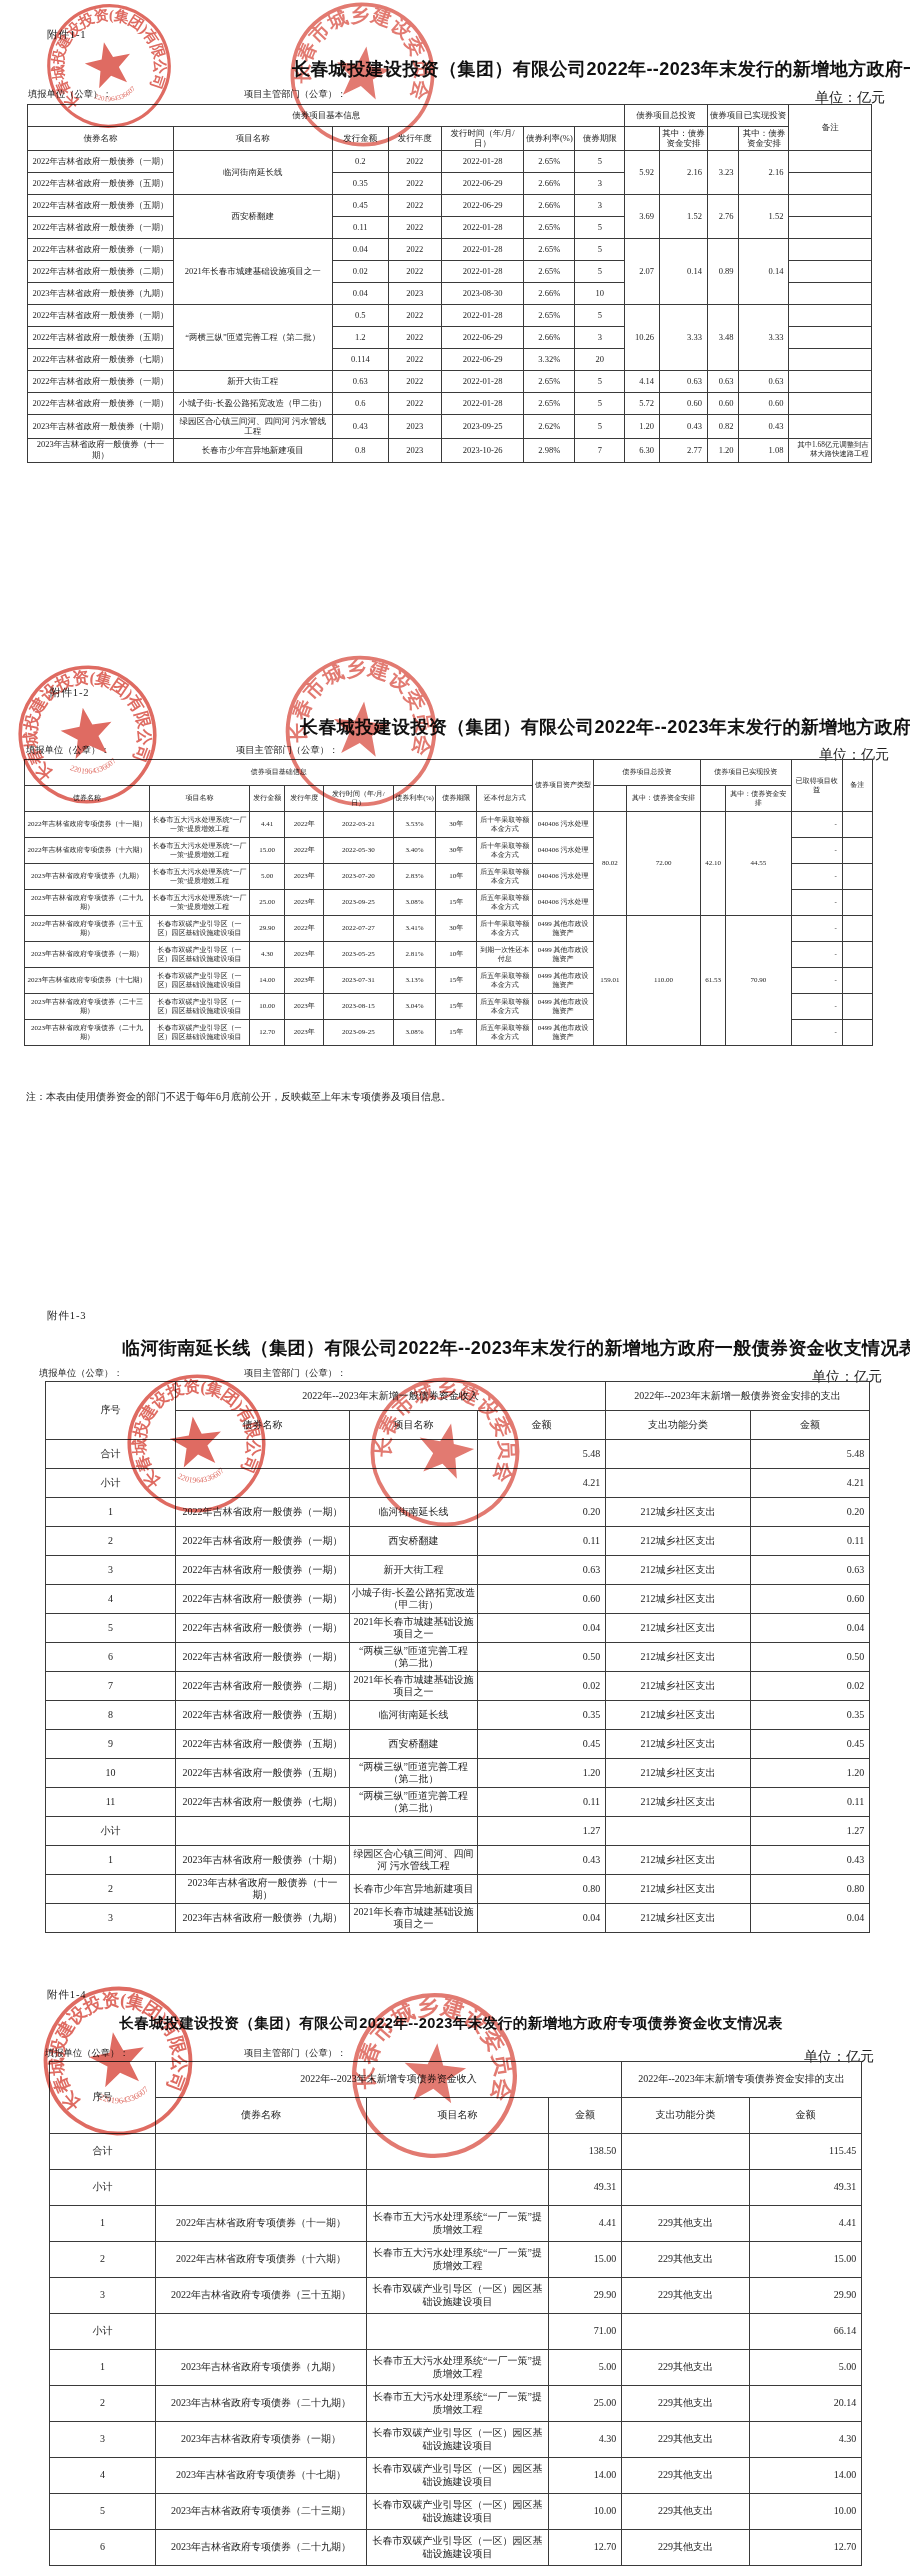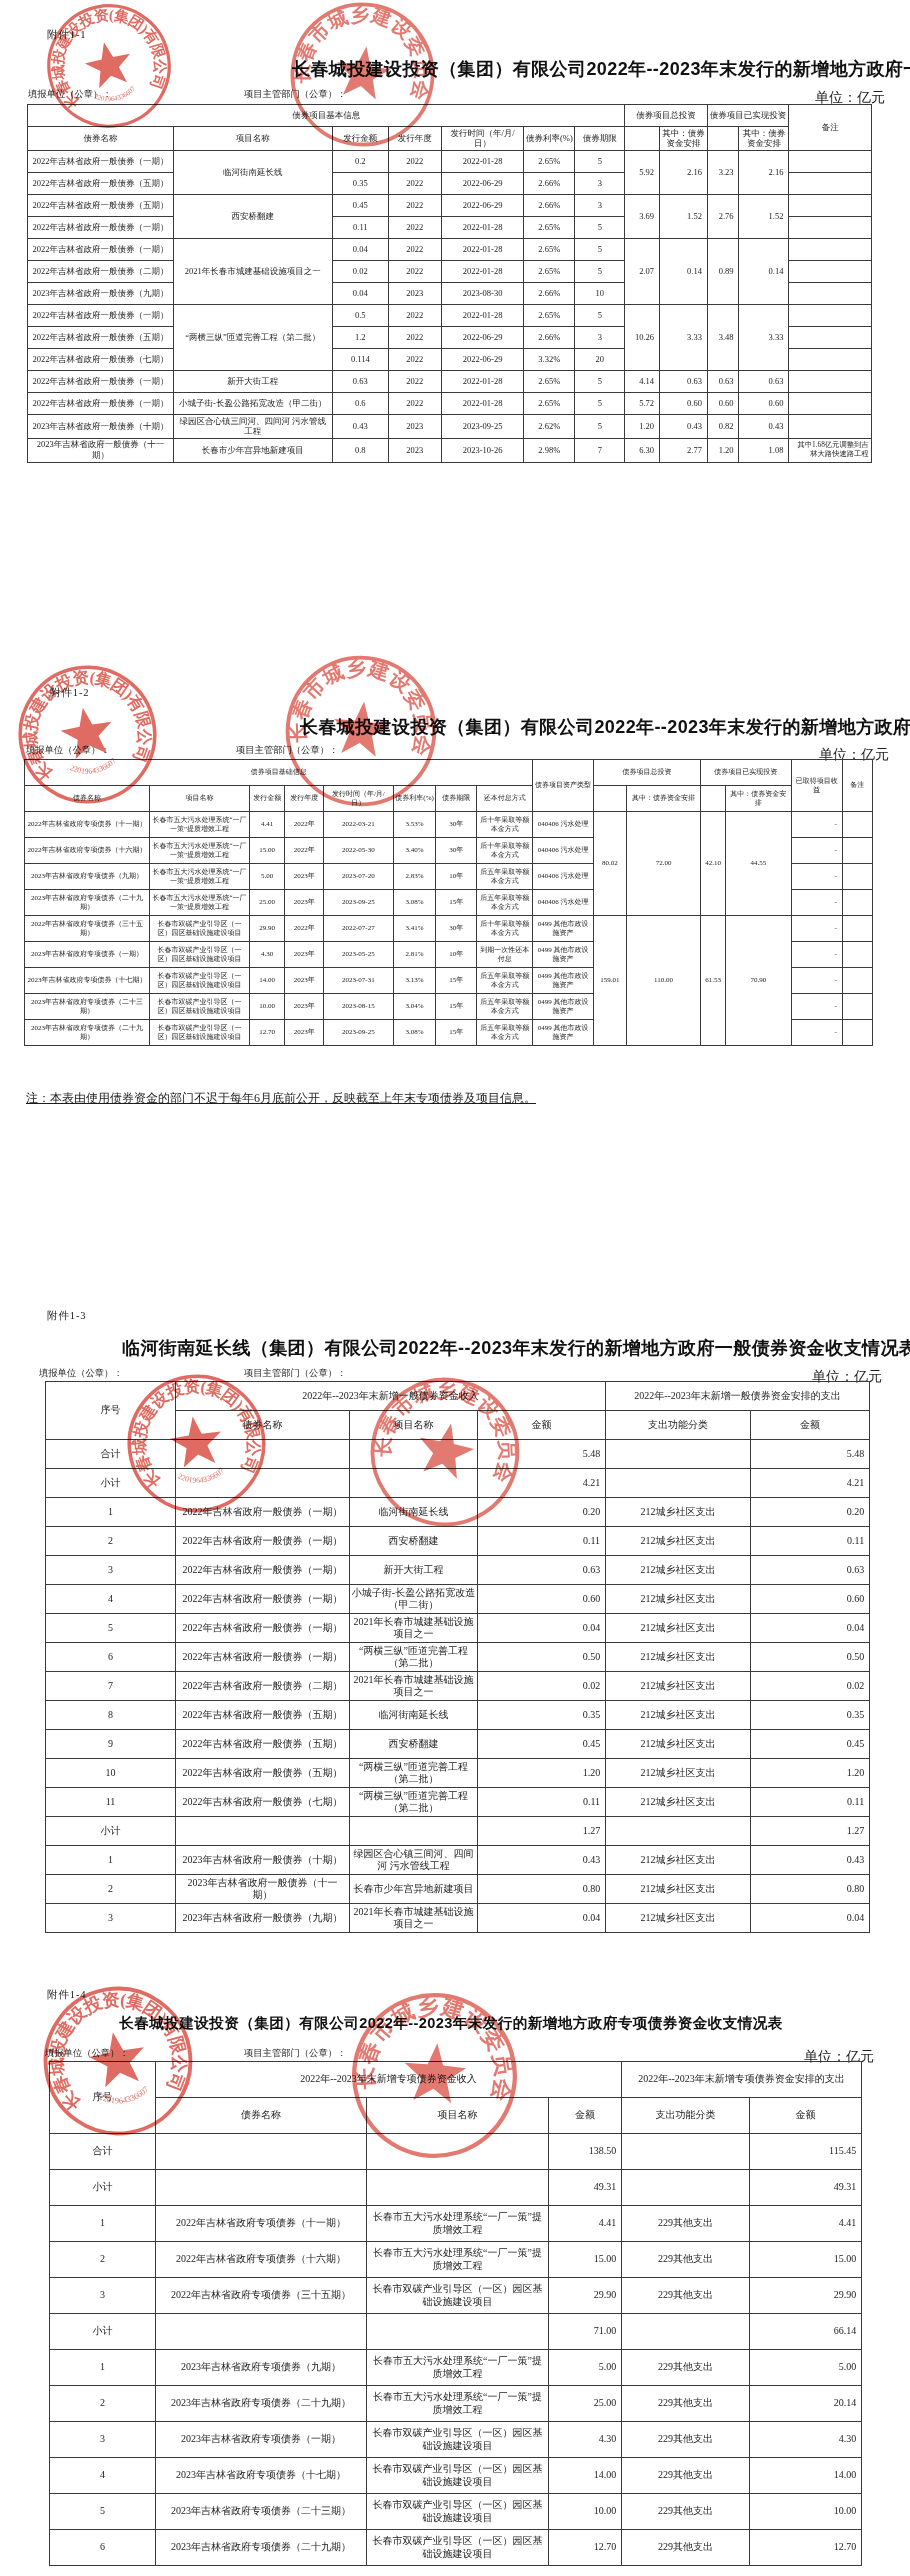--- a/index.html
+++ b/index.html
@@ -32,21 +32,21 @@
   .num { text-align:right; padding-right:4.9px; }
   .rem { font-size:7.3px; text-align:right; padding:0.8px 2.4px; line-height:1.2; }
   table.t1 { left:27px;  top:104px;  width:845px; font-size:8.5px; }
   .t1 td { height:22px; }
   table.t2 { left:24px;  top:759px;  width:849px; font-size:7px;border-radius:8px; }
   .t2 td { height:26px; line-height:1.25; }
   table.t3 { left:45px;  top:1381px; width:823px; font-size:10px; }
   .t3 td { height:29px; }
   table.t4 { left:49px;  top:2061px; width:812px; font-size:10px; }
   .t4 td { height:36px; }
-  .note { position:absolute; font-size:12px;text-decoration:underline; }
+  .note { position:absolute; font-size:10px; }
   .seal {
     position:absolute; pointer-events:none; z-index:5;
     mix-blend-mode:multiply;
   }
 </style>
 </head>
 <body>
 
 
 

